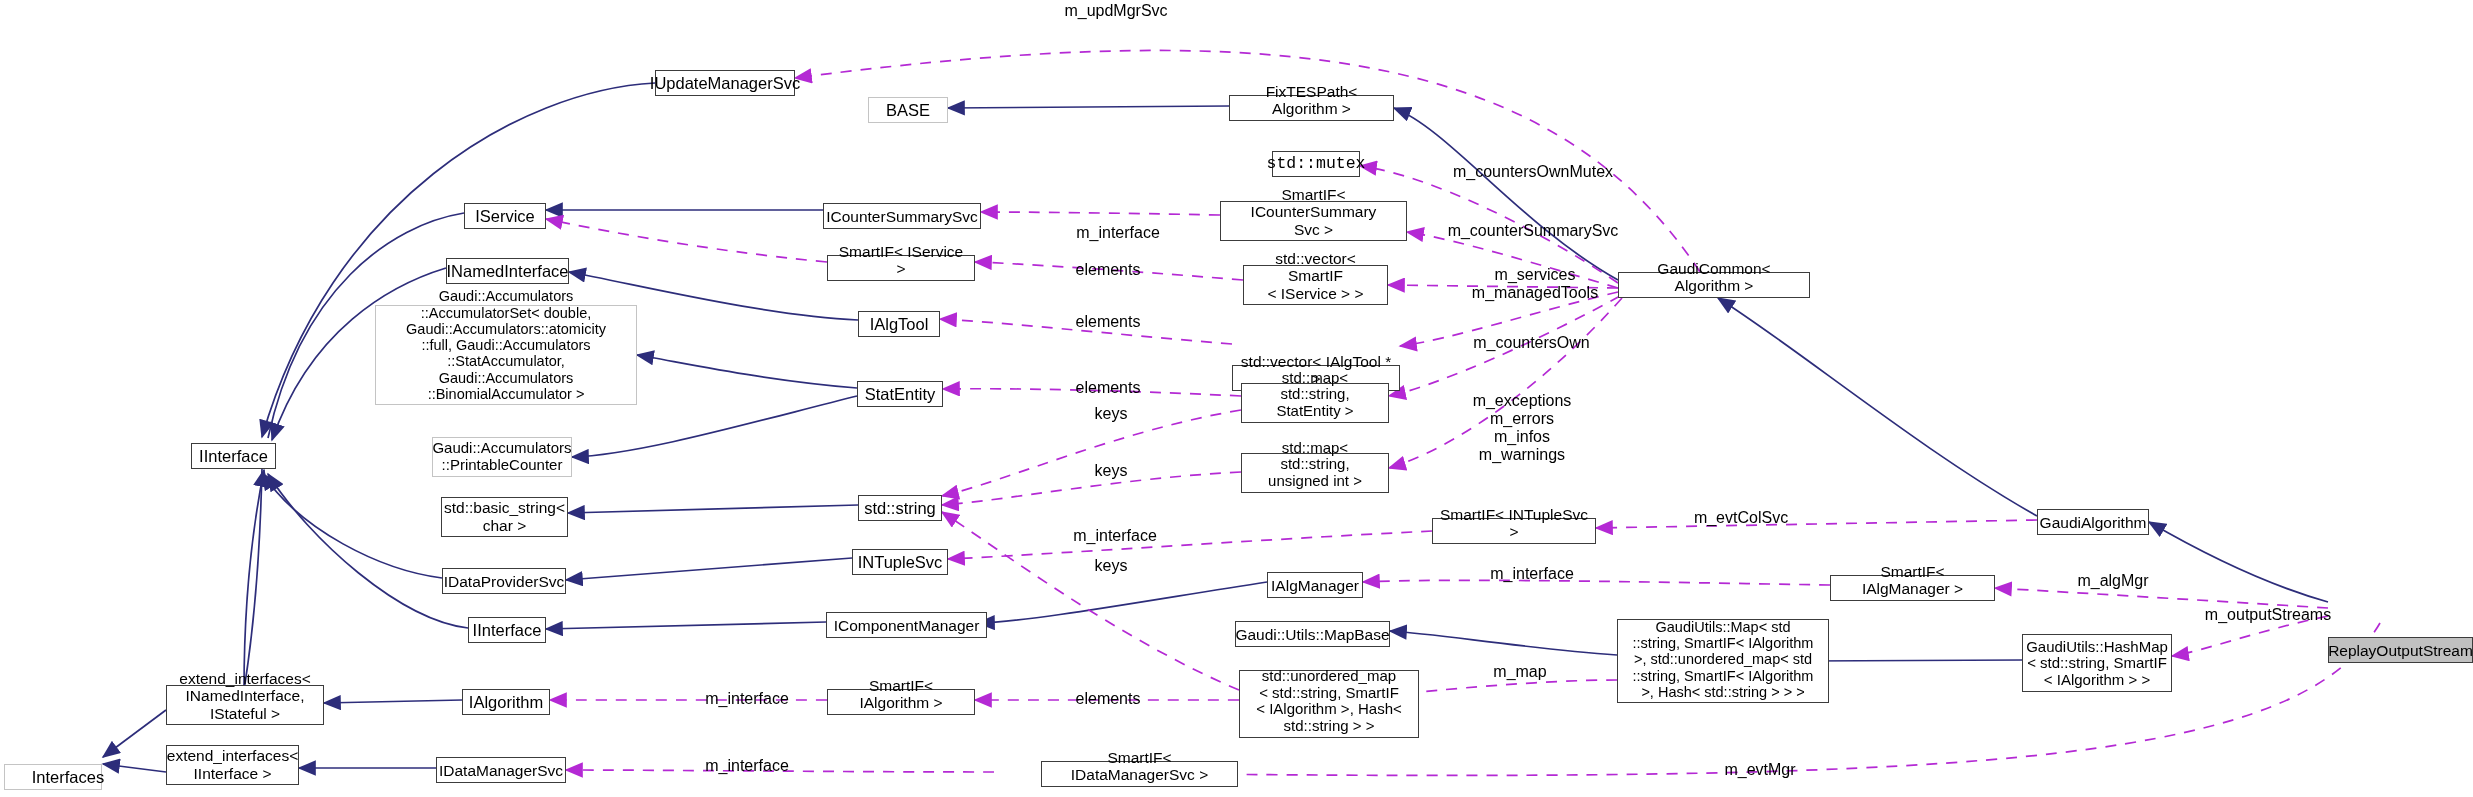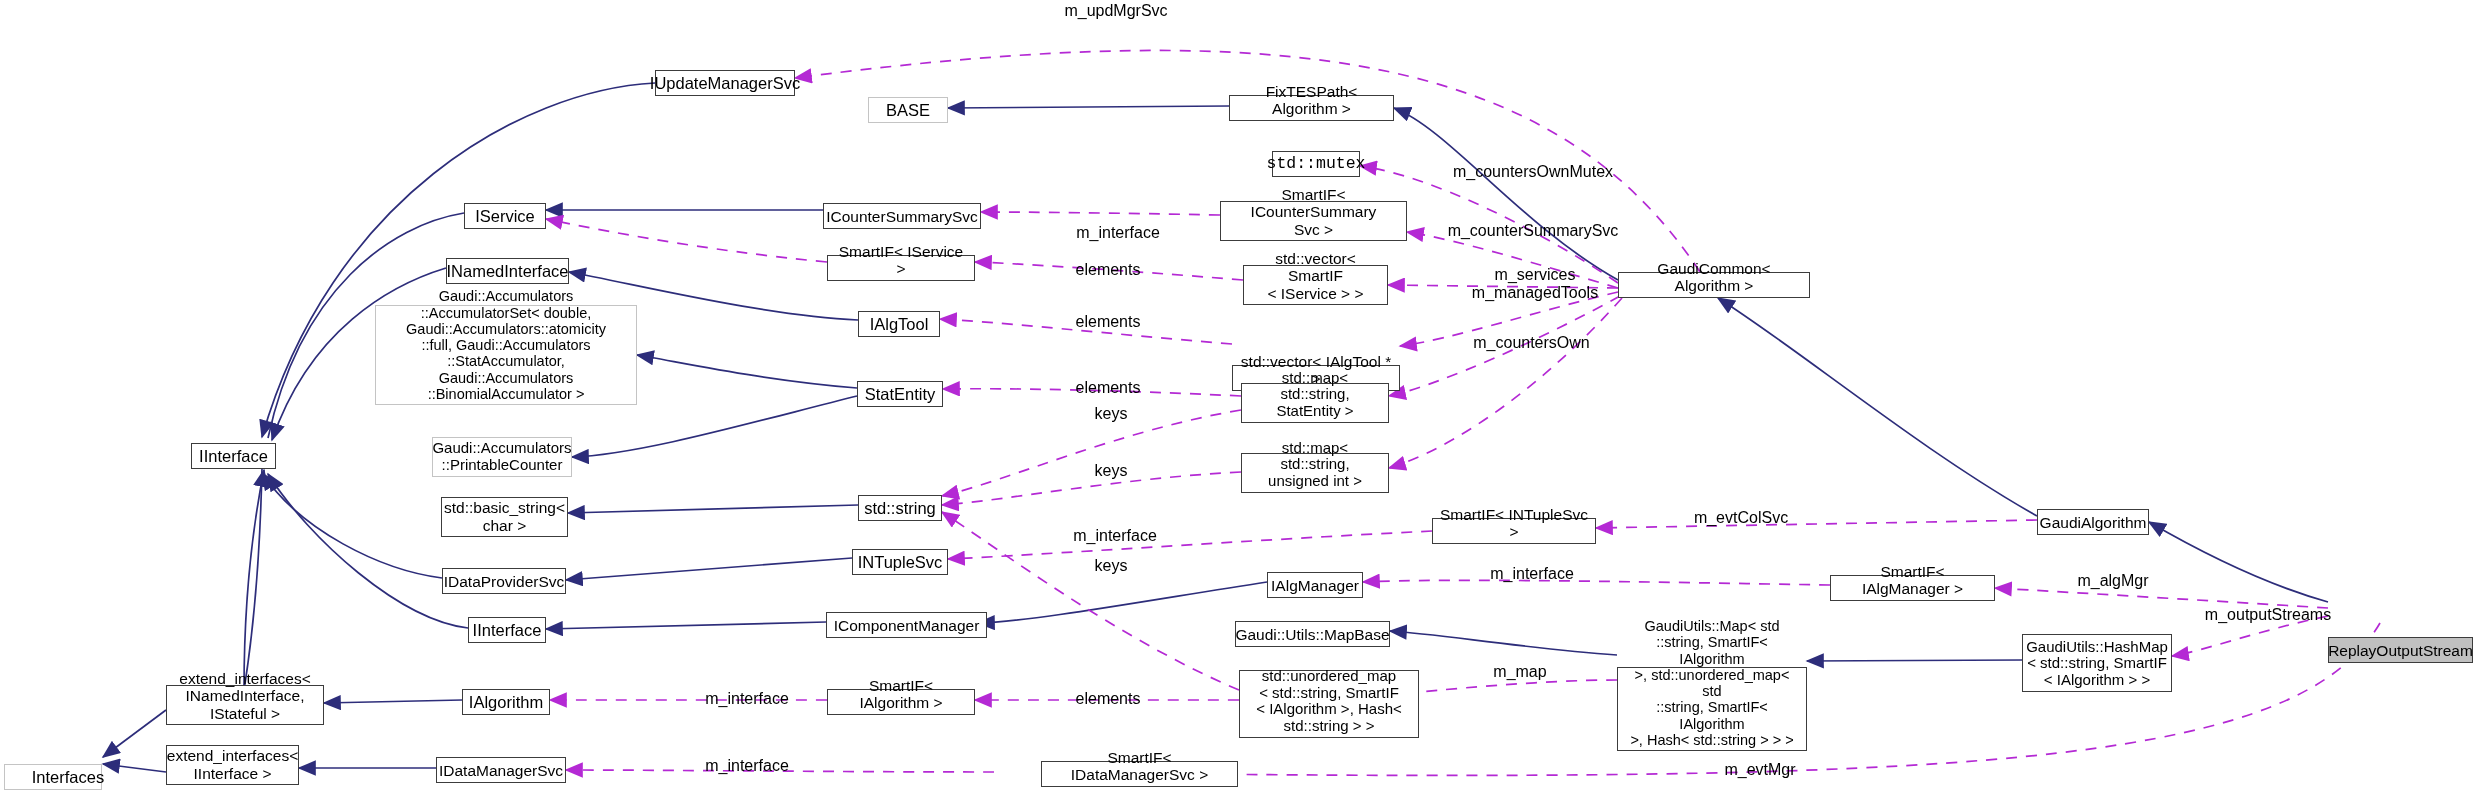--- a/index.html
+++ b/index.html
@@ -297,21 +297,21 @@
   </div>
 
   <div class="node solid" style="left:1041px;top:761px;width:197px;height:26px;font-size:15.5px;">
     <span>SmartIF&lt; IDataManagerSvc &gt;</span>
   </div>
 
   <div class="node solid" style="left:1618px;top:272px;width:192px;height:26px;font-size:15.5px;">
     <span>GaudiCommon&lt; Algorithm &gt;</span>
   </div>
 
-  <div class="node solid multi" style="left:1617px;top:619px;width:190px;height:84px;font-size:14.5px;margin-top:48px;">
+  <div class="node solid multi" style="left:1617px;top:619px;width:212px;height:84px;font-size:14.5px;">
     <span>GaudiUtils::Map&lt; std
 ::string, SmartIF&lt; IAlgorithm
 &gt;, std::unordered_map&lt; std
 ::string, SmartIF&lt; IAlgorithm
 &gt;, Hash&lt; std::string &gt; &gt; &gt;</span>
   </div>
 
   <div class="node solid" style="left:2037px;top:509px;width:112px;height:26px;font-size:15.5px;">
     <span>GaudiAlgorithm</span>
   </div>
@@ -344,20 +344,24 @@
 m_managedTools</span></div>
 
   <div class="edge-label" style="left:1063px;top:313px;width:90px;"><span>elements</span></div>
 
   <div class="edge-label" style="left:1459px;top:334px;width:145px;"><span>m_countersOwn</span></div>
 
   <div class="edge-label" style="left:1063px;top:379px;width:90px;"><span>elements</span></div>
 
   <div class="edge-label" style="left:1086px;top:405px;width:50px;"><span>keys</span></div>
 
+  <div class="edge-label" style="left:1457px;top:392px;width:130px;"><span>m_exceptions
+m_errors
+m_infos
+m_warnings</span></div>
 
   <div class="edge-label" style="left:1086px;top:462px;width:50px;"><span>keys</span></div>
 
   <div class="edge-label" style="left:1060px;top:527px;width:110px;"><span>m_interface</span></div>
 
   <div class="edge-label" style="left:1681px;top:509px;width:120px;"><span>m_evtColSvc</span></div>
 
   <div class="edge-label" style="left:1086px;top:557px;width:50px;"><span>keys</span></div>
 
   <div class="edge-label" style="left:1477px;top:565px;width:110px;"><span>m_interface</span></div>

